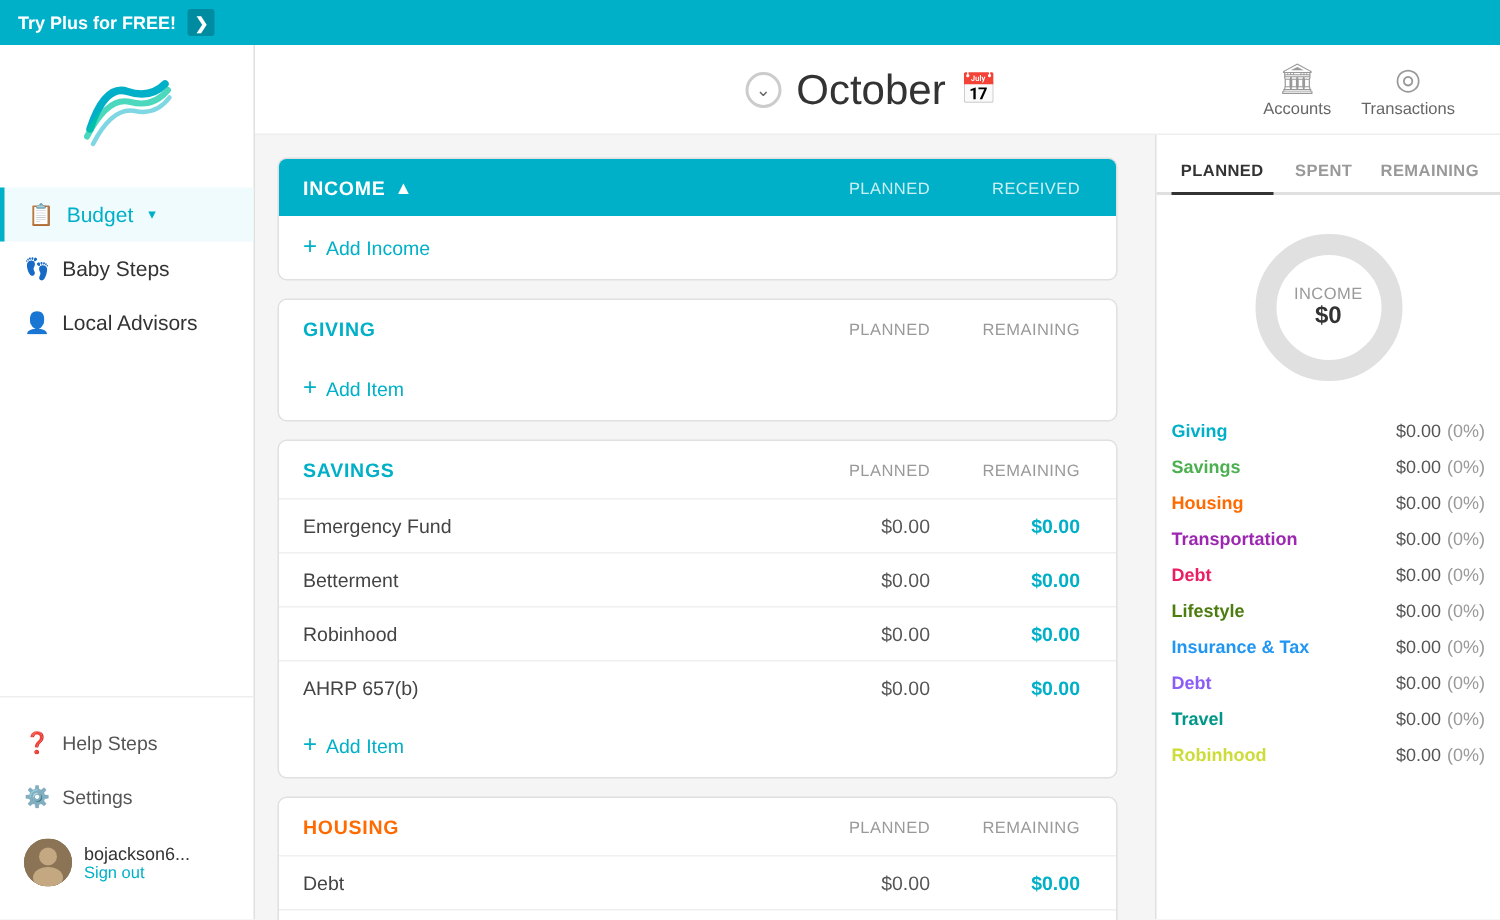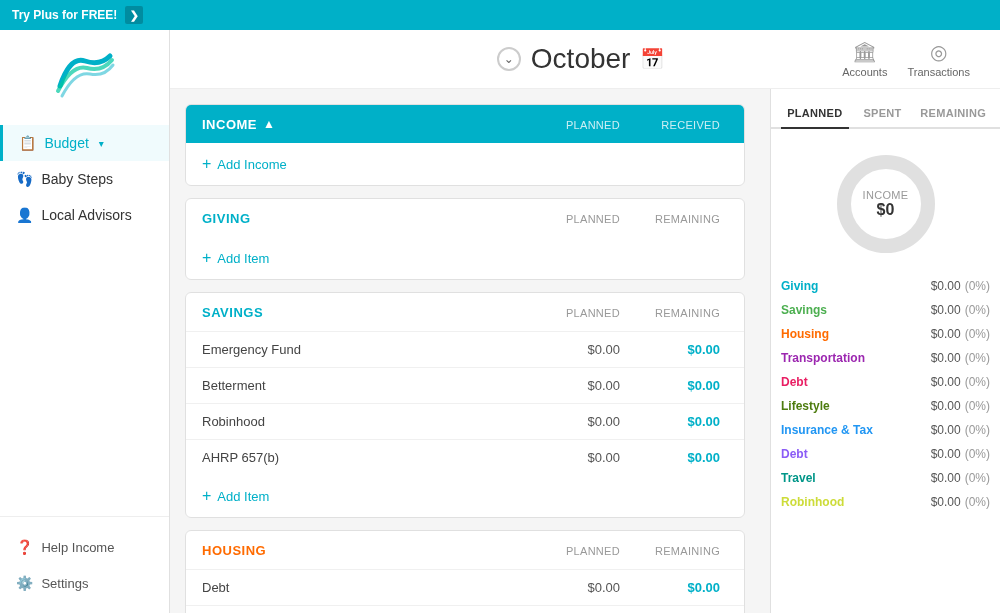--- a/index.html
+++ b/index.html
@@ -354,25 +354,40 @@
       </div>
       <div class="sidebar-item">
         <span class="icon">👤</span>
         <span>Local Advisors</span>
       </div>
     </div>
 
     <div class="sidebar-bottom">
       <div class="sidebar-item">
         <span class="icon">❓</span>
-        <span>Help Income</span>
+        <span>Help Steps</span>
       </div>
       <div class="sidebar-item">
         <span class="icon">⚙️</span>
         <span>Settings</span>
+      </div>
+      <div class="sidebar-user">
+        <div class="avatar">
+          <div class="avatar-inner">
+            <svg width="32" height="32" viewBox="0 0 32 32">
+              <rect width="32" height="32" fill="#8B7355"></rect>
+              <circle cx="16" cy="12" r="6" fill="#c4a882"></circle>
+              <ellipse cx="16" cy="26" rx="10" ry="7" fill="#c4a882"></ellipse>
+            </svg>
+          </div>
+        </div>
+        <div class="user-info">
+          <span class="username">bojackson6...</span>
+          <span class="signout">Sign out</span>
+        </div>
       </div>
     </div>
   </div>
 
   <div class="content">
 
     <div class="content-header">
       <div style="width:120px;"></div>
       <div class="month-nav">
         <div class="month-chevron">⌄</div>

